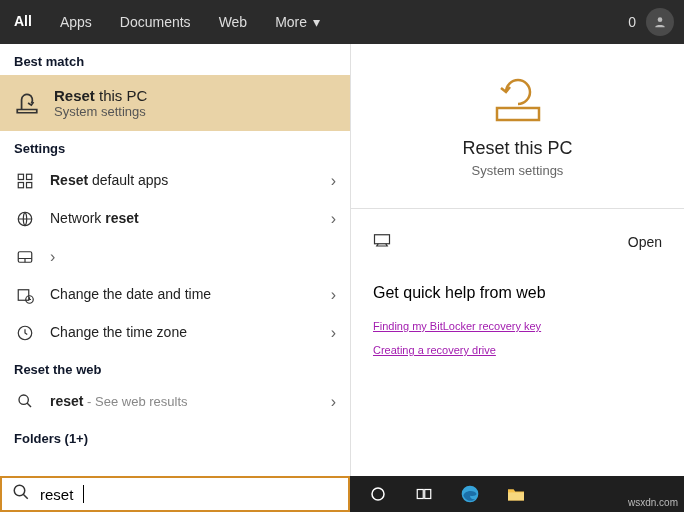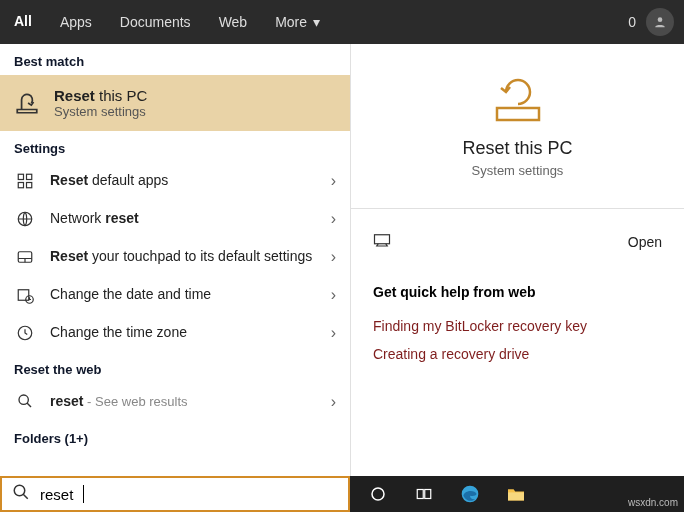--- a/index.html
+++ b/index.html
@@ -32,22 +32,22 @@
 .item .hint { color: #888; font-size: 13px; }
 
 
 .right { flex: 1; background: #fff; border-left: 1px solid #e0e0e0; padding: 30px 22px 10px; display:flex; flex-direction:column; align-items:stretch; }
 .hero { display:flex; flex-direction:column; align-items:center; margin-bottom: 30px; }
 .hero svg { margin-bottom: 14px; }
 .hero-title { font-size: 18px; color: #222; }
 .hero-sub { font-size: 13px; color: #666; margin-top: 4px; }
 .divider { height:1px; background:#e0e0e0; margin: 0 -22px 18px; }
 .action { display:flex; align-items:center; gap: 14px; font-size: 14px; color:#222; padding: 6px 0; cursor:pointer;justify-content:space-between; }
-.quick-title { font-weight:700; font-size:14px; margin: 28px 0 12px; }
-.quick-link { font-size:14px; color:#7f1d1d; padding: 6px 0; cursor:pointer; }
+.quick-title { font-weight:400; font-size:16px; margin: 28px 0 12px; }
+.quick-link { font-size:11px; color:#a21caf; padding: 6px 0; cursor:pointer;text-decoration:underline; }
 
 
 .searchbar { position:absolute; left:0; bottom:0; width:350px; height:36px; background:#fff; border:2px solid #d28b26; display:flex; align-items:center; padding:0 10px; gap:10px; }
 .searchbar input { border:none; outline:none; font-size:15px; flex:1; }
 .caret { display:inline-block; width:1px; height:18px; background:#000; animation: blink 1s step-end infinite; }
 @keyframes blink { 50% { opacity:0; } }
 
 
 .taskbar { position:absolute; left:350px; bottom:0; right:0; height:36px; background:#1f1f1f; display:flex; align-items:center; padding-left:6px; gap:2px; }
 .taskbar .tbtn { width:44px; height:36px; display:flex; align-items:center; justify-content:center; cursor:pointer; }
@@ -119,21 +119,20 @@
       <div class="chev">›</div>
     </div>
 
     <div class="item">
       <div class="mi">
           <svg width="18" height="18" viewBox="0 0 24 24" fill="none" stroke="#333" stroke-width="1.6">
             <rect x="3" y="5" width="18" height="14" rx="2"></rect>
             <path d="M3 14h18M12 14v5"></path>
           </svg>
         </div>
-      <div class="label"><b>Reset</b><span> your touchpad to its default settings</span></div>
       <div class="chev">›</div>
     </div>
 
     <div class="item">
       <div class="mi">
           <svg width="18" height="18" viewBox="0 0 24 24" fill="none" stroke="#333" stroke-width="1.6">
             <rect x="3" y="5" width="14" height="14"></rect>
             <circle cx="18" cy="18" r="5"></circle>
             <path d="M18 15v3h2"></path>
           </svg>

